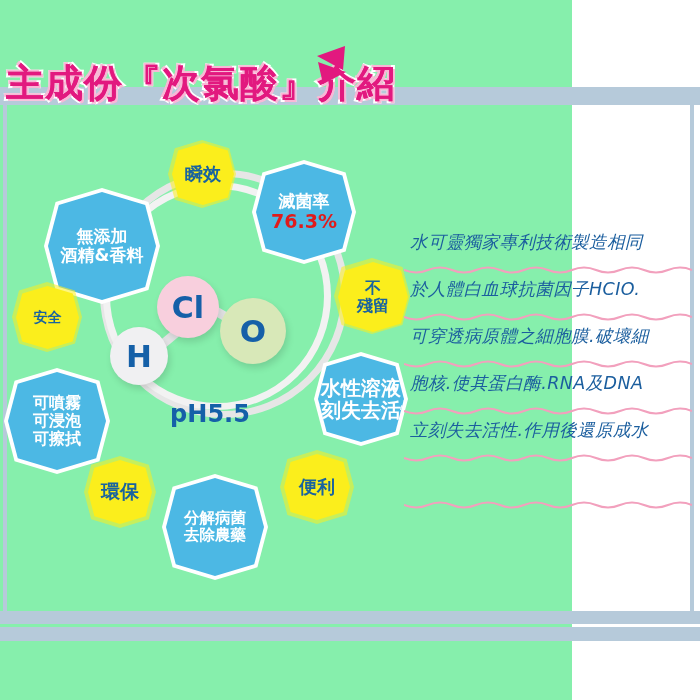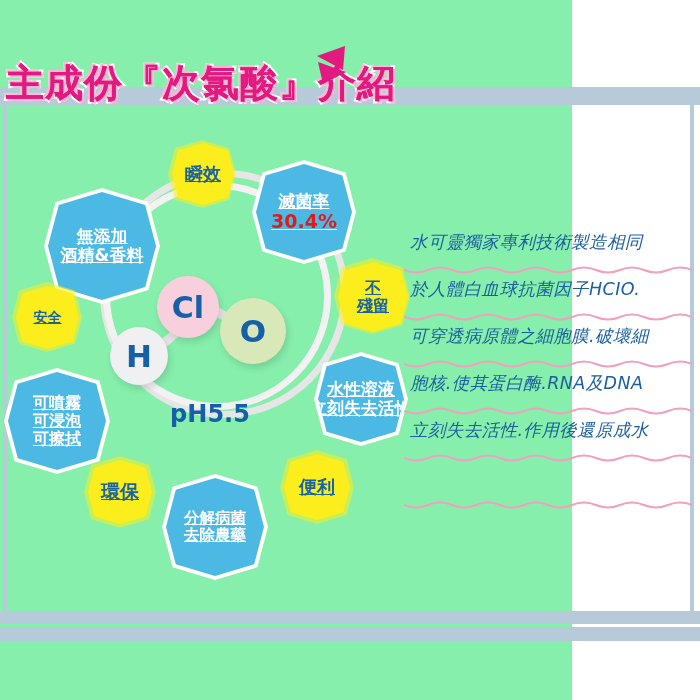--- a/index.html
+++ b/index.html
@@ -91,21 +91,21 @@
     clip-path: polygon(50% 0%, 90% 12%, 100% 50%, 90% 88%, 50% 100%, 10% 88%, 0% 50%, 10% 12%);
   }
   .hex.blue   { background: #4cb8e4; color: #ffffff; }
   .hex.yellow { background: #fbee1c; color: #19639f; }
   .hex-outline {
     position: absolute;
     clip-path: polygon(50% 0%, 90% 12%, 100% 50%, 90% 88%, 50% 100%, 10% 88%, 0% 50%, 10% 12%);
   }
   .hex-outline.blue   { background: #ffffff; }
   .hex-outline.yellow { background: #fbee1c; }
-  .hex-text { position: relative; z-index: 2; text-decoration: underline; }
+  .hex-text { position: relative; z-index: 2; }
   .hl { display: block; white-space: nowrap; }
 
   .pct { color: #e01b1b; font-size: 19px; display: block; }
 
   
   #panel { position: absolute; left: 410px; top: 228px; width: 278px; }
   .tline { position: relative; height: 47px; font-style: italic; }
   .tline .txt {
     font-size: 17.5px;
     color: #1b5e9e;
@@ -166,41 +166,41 @@
     <div class="hex yellow" style="left:172px; top:33px; width:62px; height:62px; font-size:18px;">
       <span class="hex-text">
         <span class="hl">瞬效</span>
       </span>
     </div>
 
     <div class="hex-outline blue" style="left:252px; top:50px; width:104px; height:104px;"></div>
     <div class="hex blue" style="left:256px; top:54px; width:96px; height:96px; font-size:17px;">
       <span class="hex-text">
         <span class="hl">滅菌率</span>
-        <span class="hl pct">30.4%</span>
+        <span class="hl pct">76.3%</span>
       </span>
     </div>
 
     <div class="hex-outline yellow" style="left:334px; top:148px; width:76px; height:76px; opacity:0.55;"></div>
     <div class="hex yellow" style="left:338px; top:152px; width:70px; height:70px; font-size:16px;">
       <span class="hex-text">
         <span class="hl">不</span>
         <span class="hl">殘留</span>
       </span>
     </div>
 
     <div class="hex-outline yellow" style="left:12px; top:172px; width:70px; height:70px; opacity:0.55;"></div>
     <div class="hex yellow" style="left:16px; top:176px; width:63px; height:63px; font-size:14px;">
       <span class="hex-text">
         <span class="hl">安全</span>
       </span>
     </div>
 
     <div class="hex-outline blue" style="left:314px; top:242px; width:94px; height:94px;"></div>
-    <div class="hex blue" style="left:318px; top:246px; width:86px; height:86px; font-size:17px;justify-content:center;">
+    <div class="hex blue" style="left:318px; top:246px; width:86px; height:86px; font-size:20px;justify-content:center;">
       <span class="hex-text">
         <span class="hl">水性溶液</span>
         <span class="hl">立刻失去活性</span>
       </span>
     </div>
 
     <div class="hex-outline blue" style="left:4px; top:258px; width:106px; height:106px;"></div>
     <div class="hex blue" style="left:8px; top:262px; width:98px; height:98px; font-size:16px;">
       <span class="hex-text">
         <span class="hl">可噴霧</span>

